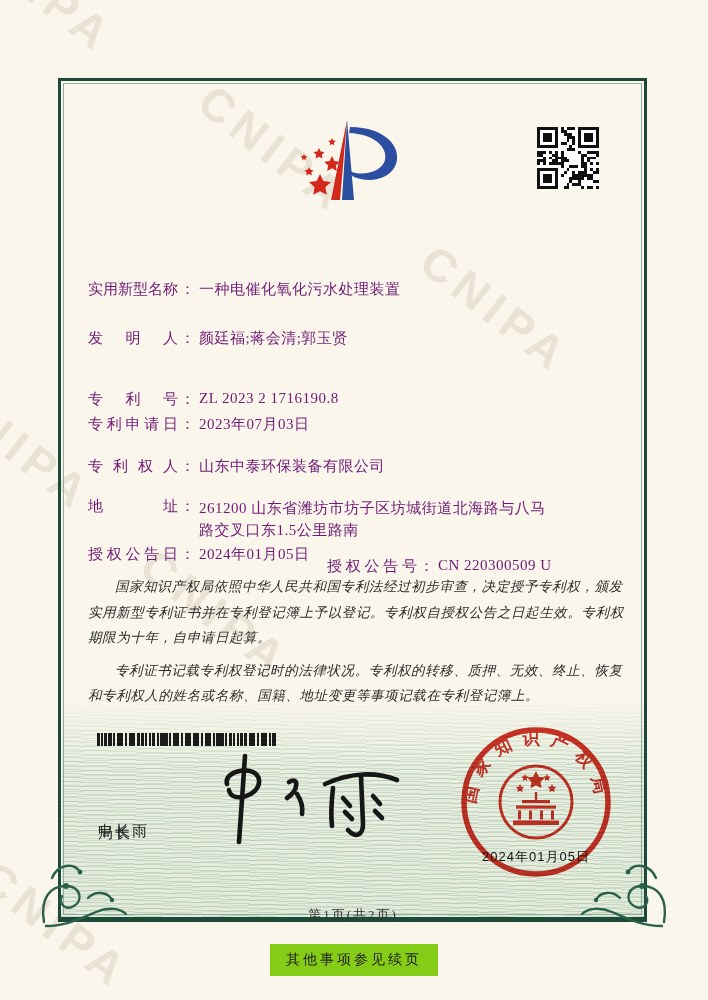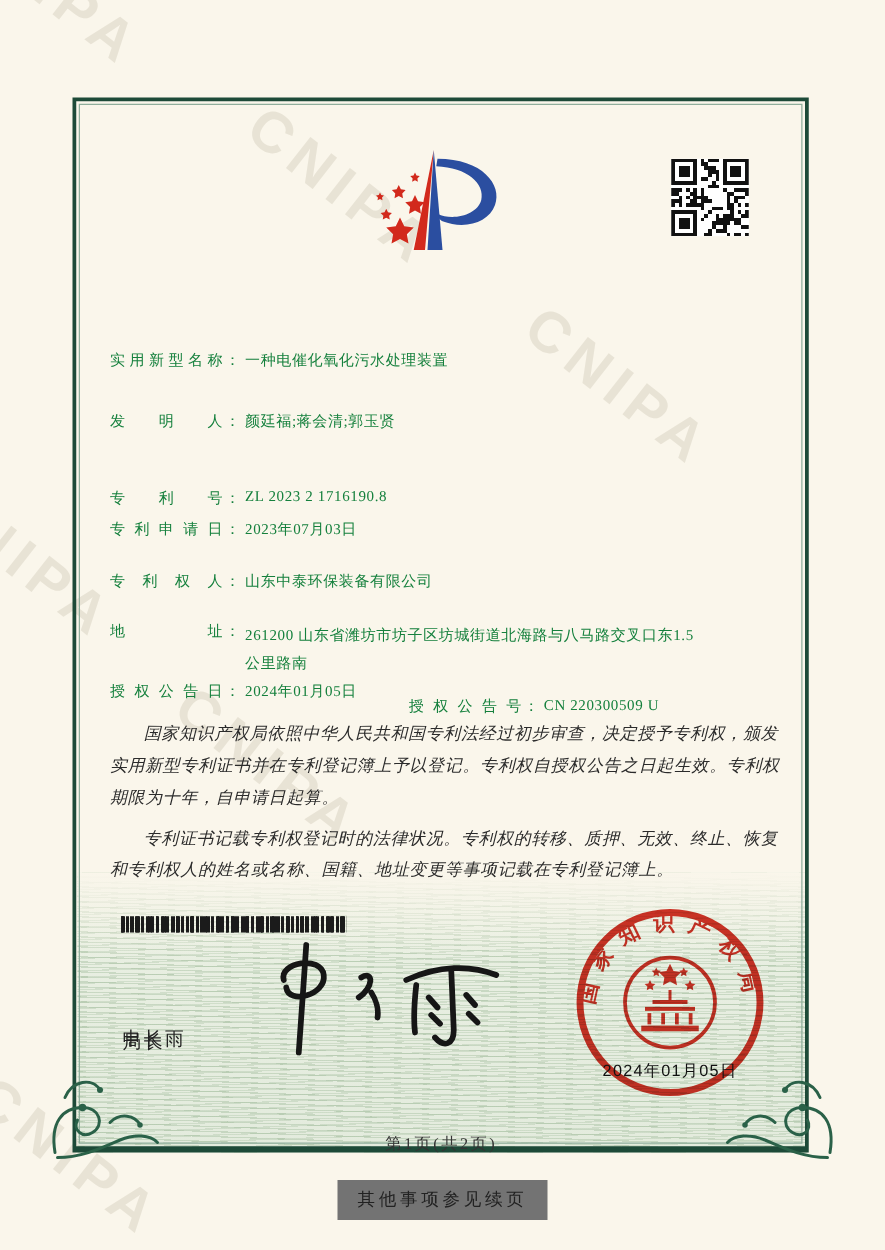--- a/index.html
+++ b/index.html
@@ -22,21 +22,21 @@
   .frame{position:absolute;left:58px;top:78px;width:589px;height:844px;z-index:2;
          border:3px solid #1d4a38;border-bottom-width:5px;box-sizing:border-box;pointer-events:none;}
   .frame-inner{position:absolute;left:2px;top:2px;right:2px;bottom:2px;border:1px solid #8fae9c;}
 
   .abs{position:absolute;z-index:3;}
 
   .certno{left:88px;top:118px;font-size:15px;letter-spacing:2px;color:#3a3a3a;}
   .title{left:58px;top:214px;width:590px;text-align:center;font-size:33px;font-weight:bold;
          letter-spacing:7px;color:#151515;}
 
-  .frow{left:88px;width:540px;font-size:12px;color:#15803d;}
+  .frow{left:88px;width:540px;font-size:15px;color:#701a75;}
   .flabel{display:inline-block;width:90px;text-align:justify;text-align-last:justify;vertical-align:top;}
   .fcolon{display:inline-block;margin:0 4px 0 2px;vertical-align:top;}
   .fvalue{display:inline-block;vertical-align:top;letter-spacing:.5px;}
   .addrval{width:362px;line-height:22px;}
   .pair2{position:absolute;left:239px;top:12px;white-space:nowrap;}
 
   .bodytext{left:88px;top:574px;width:536px;font-size:13.5px;font-style:italic;
             line-height:25.5px;color:#2b2b2b;letter-spacing:.6px;}
   .bodytext p{margin:0 0 7px 0;text-indent:2em;}
 
@@ -48,21 +48,21 @@
 
   .signer{left:98px;font-size:15px;color:#222;font-family:"Liberation Sans","DejaVu Sans",sans-serif;letter-spacing:2px;}
   .signer.t{top:795px;margin-top:29px;} .signer.n{top:822px;}
 
   .signature-svg{left:205px;top:750px;z-index:4;}
   .seal-svg{left:458px;top:724px;z-index:4;mix-blend-mode:multiply;opacity:.95;}
   .sealdate{left:458px;top:848px;width:156px;text-align:center;z-index:5;
             font-family:"Liberation Sans","DejaVu Sans",sans-serif;font-size:13px;color:#111;letter-spacing:1px;}
 
   .pagefoot{left:58px;top:906px;width:590px;text-align:center;font-size:13px;color:#333;letter-spacing:2px;z-index:3;}
-  .contnote{left:50%;top:944px;transform:translateX(-50%);background:#737373;padding:7px 16px;
+  .contnote{left:50%;top:944px;transform:translateX(-50%);background:#84cc16;padding:7px 16px;
             font-size:14px;color:#222;letter-spacing:3px;z-index:3;}
 
   .logo-svg{left:288px;top:114px;z-index:3;}
   .qr{left:537px;top:127px;width:62px;height:62px;z-index:3;background:#fff;}
 
   .flourish{z-index:4;}
 </style>
 </head>
 <body>
 

